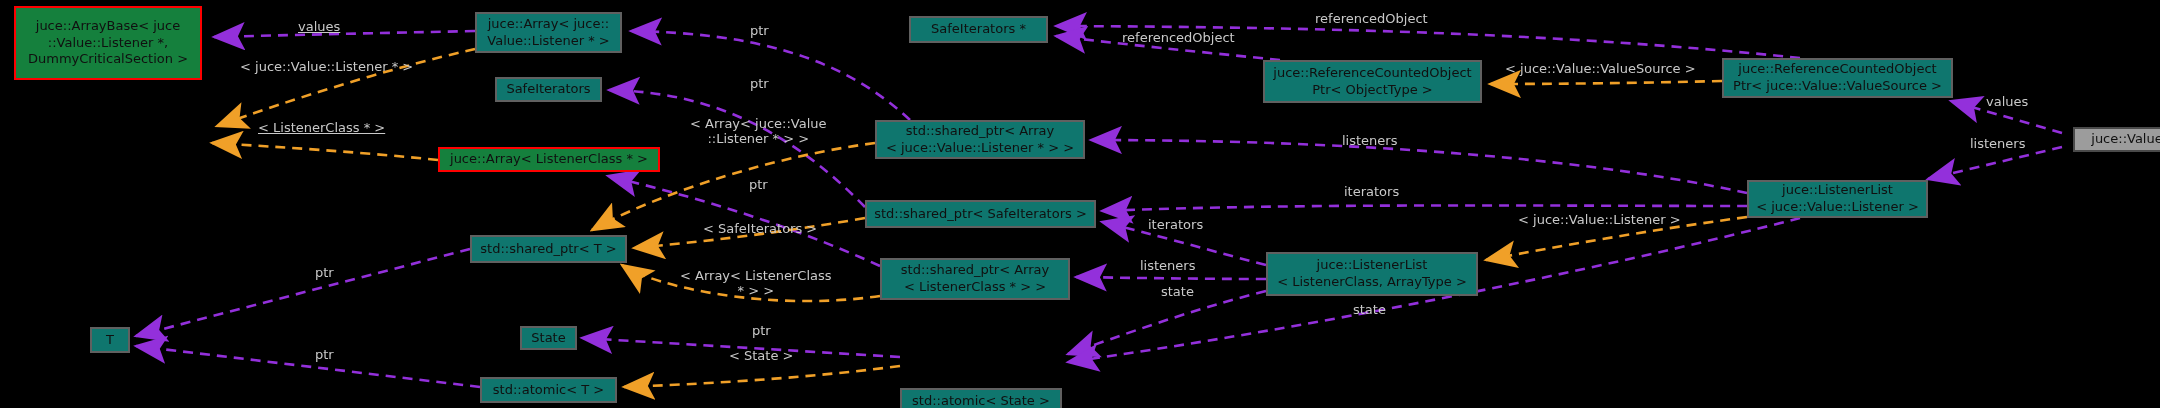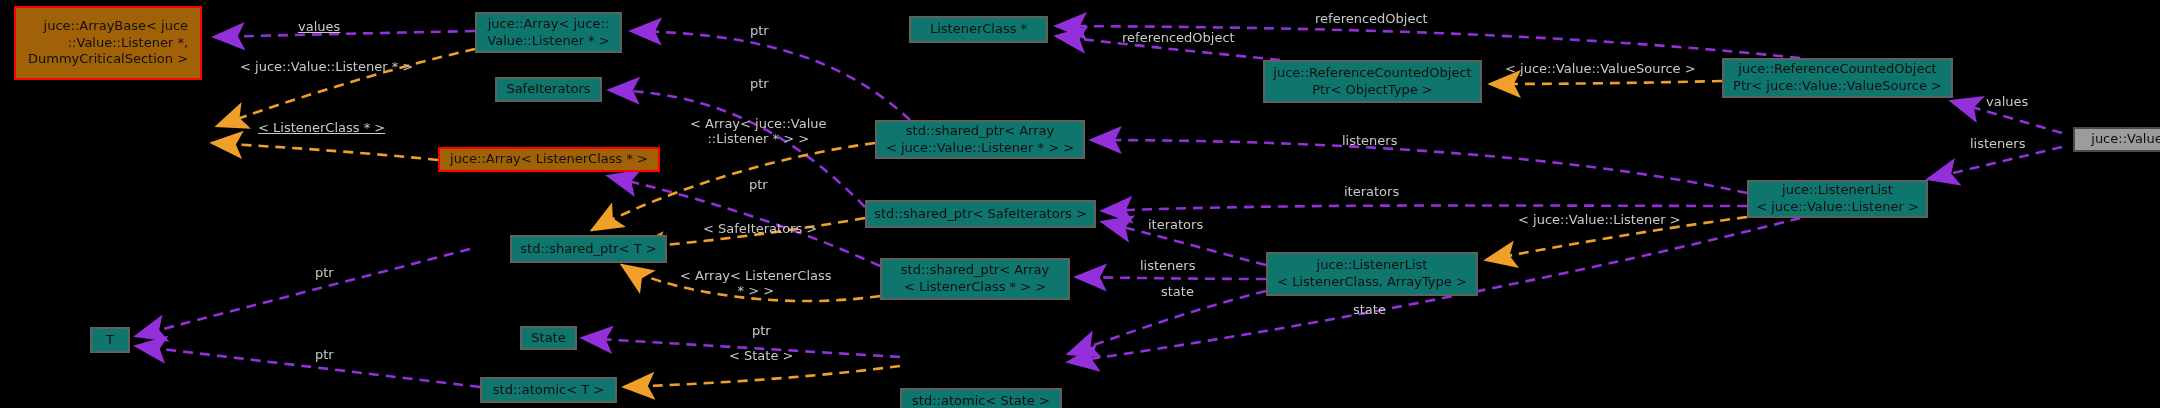--- a/index.html
+++ b/index.html
@@ -2,21 +2,21 @@
 <html><head>
 <meta charset="utf-8">
 <style>
   html,body{margin:0;padding:0;background:#000;}
   #stage{position:relative;width:2160px;height:408px;background:#000;overflow:hidden;
          font-family:"DejaVu Sans", sans-serif;}
   #edges{position:absolute;left:0;top:0;width:2160px;height:408px;}
   .node{position:absolute;box-sizing:border-box;background:#0f766e;border:2px solid #606060;
         color:#101010;font-size:13px;line-height:1.3;display:flex;align-items:center;
         justify-content:center;text-align:center;white-space:pre-line;padding:2px 6px;}
-  .node.red{border:2.5px solid #ff0000;background:#a16207;text-align:right;}
+  .node.red{border:2.5px solid #ff0000;background:#15803d;}
   .node.current{background:#9c9c9c;border-color:#4a4a4a;}
   .elabel{position:absolute;color:#c9c9c9;font-size:13px;line-height:1.15;
           white-space:pre-line;text-align:center;}
 </style>
 </head>
 <body>
 
 <div id="stage">
 
   <svg id="edges" width="2160" height="408" viewBox="0 0 2160 408">
@@ -59,32 +59,32 @@
     </g>
   </svg>
 
   <div class="node red" style="left:14px;top:6px;width:188px;height:74px;">juce::ArrayBase&lt; juce
 ::Value::Listener *,
 DummyCriticalSection &gt;</div>
   <div class="node" style="left:475px;top:12px;width:147px;height:41px;">juce::Array&lt; juce::
 Value::Listener * &gt;</div>
   <div class="node" style="left:495px;top:77px;width:107px;height:25px;">SafeIterators</div>
   <div class="node red" style="left:438px;top:147px;width:222px;height:25px;">juce::Array&lt; ListenerClass * &gt;</div>
-  <div class="node" style="left:909px;top:16px;width:139px;height:27px;">ListenerClass *</div>
+  <div class="node" style="left:909px;top:16px;width:139px;height:27px;">SafeIterators *</div>
   <div class="node" style="left:1263px;top:60px;width:219px;height:43px;">juce::ReferenceCountedObject
 Ptr&lt; ObjectType &gt;</div>
   <div class="node" style="left:1722px;top:58px;width:231px;height:40px;">juce::ReferenceCountedObject
 Ptr&lt; juce::Value::ValueSource &gt;</div>
   <div class="node current" style="left:2060px;top:127px;width:108px;height:25px;margin-left:13px;">juce::Value</div>
   <div class="node" style="left:875px;top:120px;width:210px;height:39px;">std::shared_ptr&lt; Array
 &lt; juce::Value::Listener * &gt; &gt;</div>
   <div class="node" style="left:865px;top:200px;width:231px;height:28px;">std::shared_ptr&lt; SafeIterators &gt;</div>
   <div class="node" style="left:880px;top:258px;width:190px;height:42px;">std::shared_ptr&lt; Array
 &lt; ListenerClass * &gt; &gt;</div>
-  <div class="node" style="left:470px;top:235px;width:157px;height:28px;margin-left:40px;">std::shared_ptr&lt; T &gt;</div>
+  <div class="node" style="left:470px;top:235px;width:157px;height:28px;">std::shared_ptr&lt; T &gt;</div>
   <div class="node" style="left:1266px;top:252px;width:212px;height:44px;">juce::ListenerList
 &lt; ListenerClass, ArrayType &gt;</div>
   <div class="node" style="left:1747px;top:180px;width:181px;height:38px;">juce::ListenerList
 &lt; juce::Value::Listener &gt;</div>
   <div class="node" style="left:90px;top:327px;width:40px;height:26px;">T</div>
   <div class="node" style="left:520px;top:326px;width:57px;height:24px;">State</div>
   <div class="node" style="left:900px;top:350px;width:162px;height:26px;margin-top:38px;">std::atomic&lt; State &gt;</div>
   <div class="node" style="left:480px;top:377px;width:137px;height:26px;">std::atomic&lt; T &gt;</div>
 
   <span class="elabel" style="left:298px;top:20px;text-decoration:underline;">values</span>

